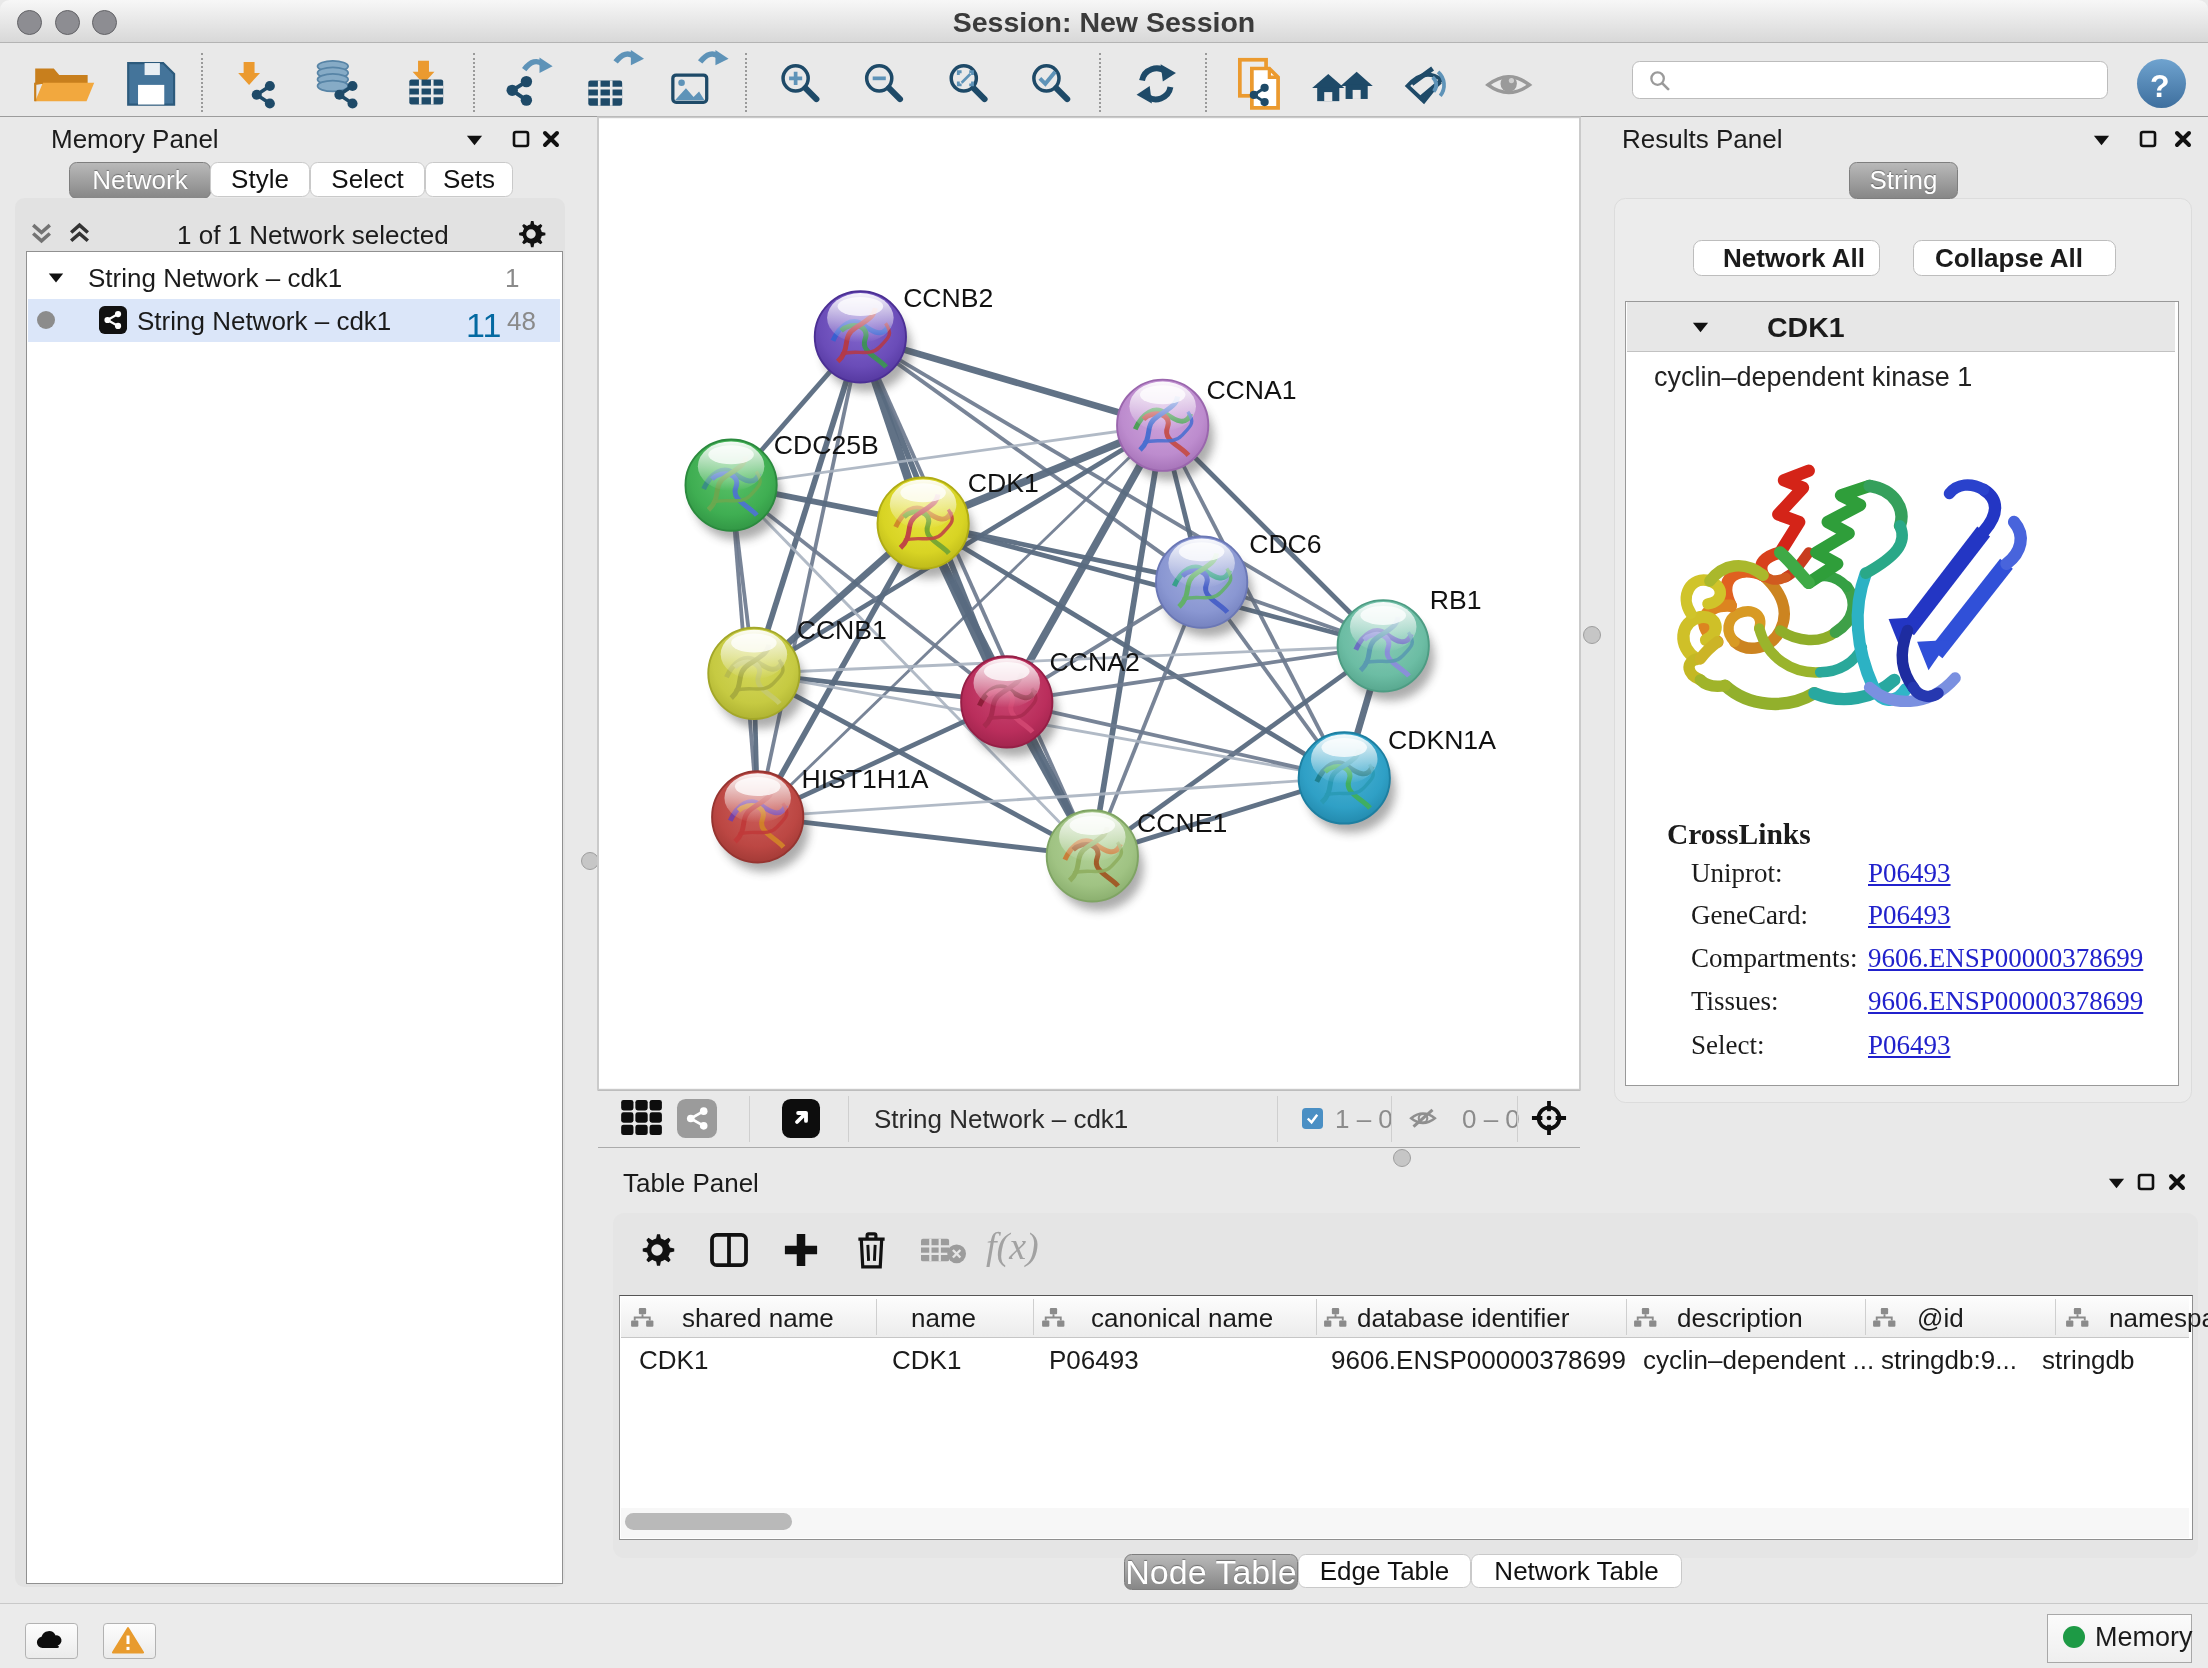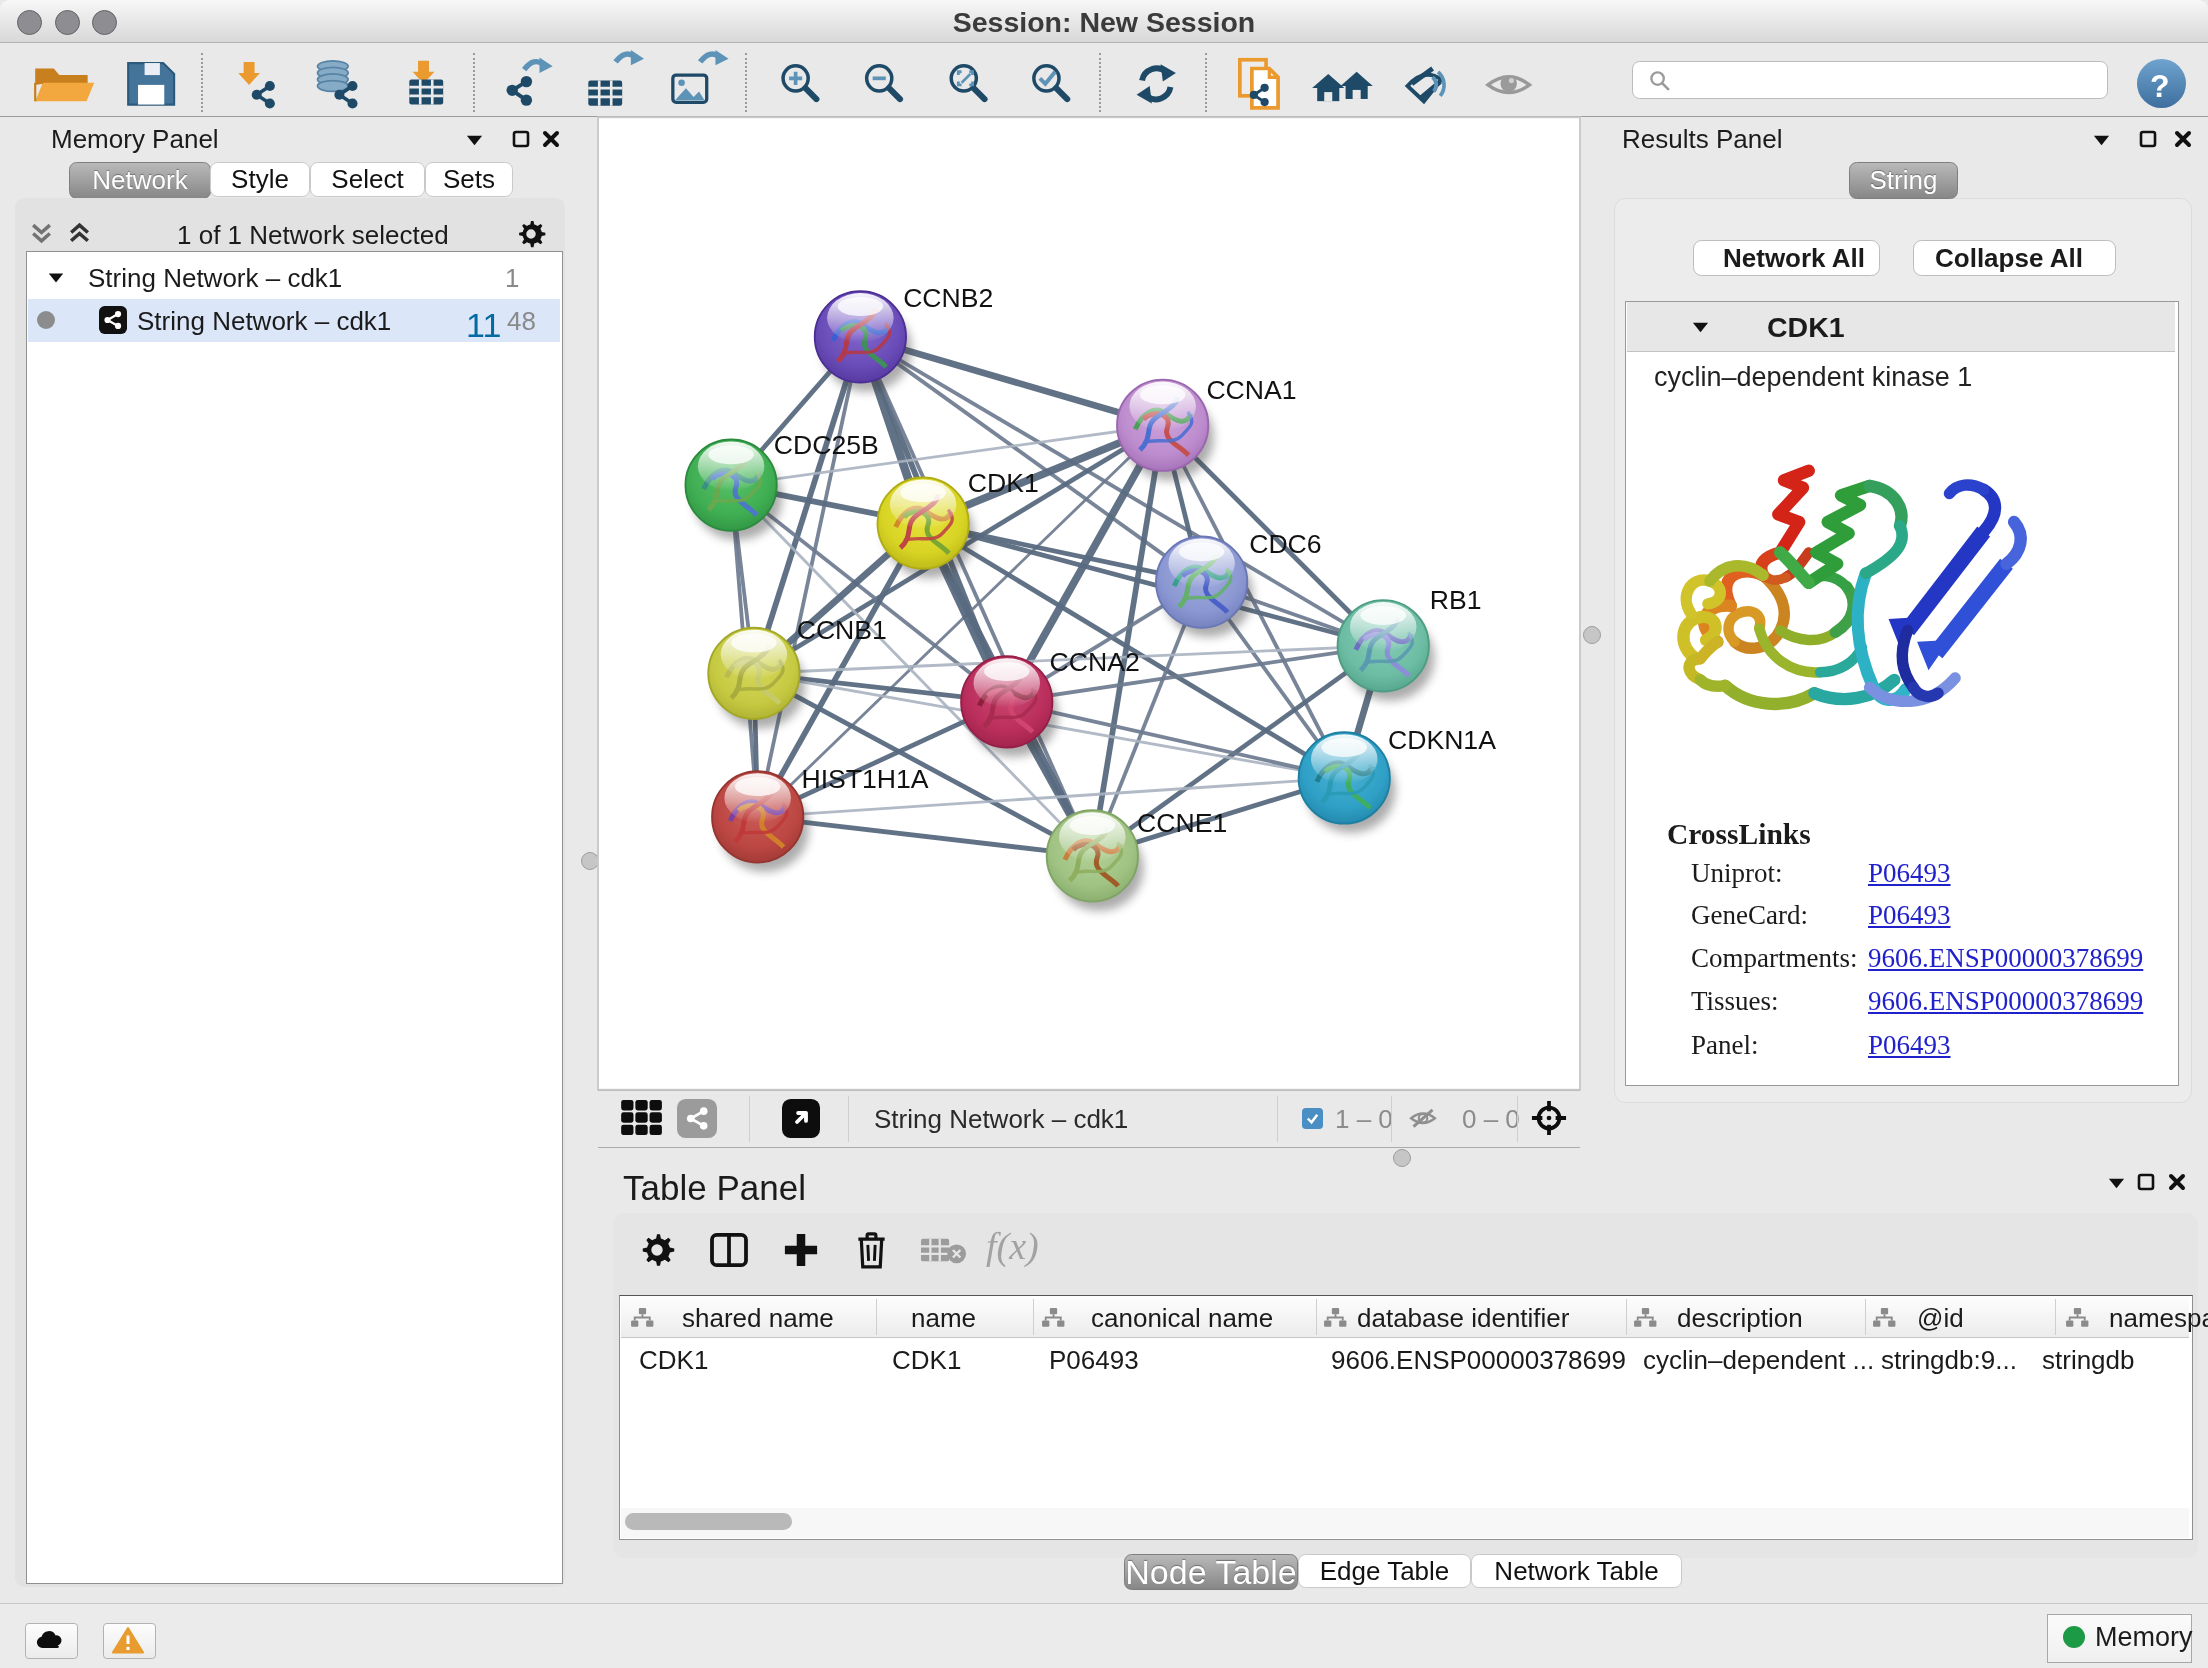--- a/index.html
+++ b/index.html
@@ -581,29 +581,29 @@
     <path d="M332,30 C318,22 304,24 296,34" fill="none" stroke="#2a42cc" stroke-width="12" stroke-linejoin="round" stroke-linecap="round"></path>
     <path d="M302,228 C274,260 234,258 212,238" fill="none" stroke="#7a90e0" stroke-width="12" stroke-linejoin="round" stroke-linecap="round"></path>
     <path d="M252,178 C242,204 246,222 258,238" fill="none" stroke="#1e2ca0" stroke-width="12" stroke-linejoin="round" stroke-linecap="round"></path>
     <path d="M258,238 C264,248 276,250 284,244" fill="none" stroke="#2638b0" stroke-width="12" stroke-linejoin="round" stroke-linecap="round"></path>
   </svg>
 <div class="t" style="left:1667px;top:820px;font-size:29.5px;font-weight:bold;font-family:'Liberation Serif',serif">CrossLinks</div>
 <div class="t" style="left:1691px;top:860px;font-size:27px;font-family:'Liberation Serif',serif">Uniprot:</div>
 <div class="t" style="left:1691px;top:902px;font-size:27px;font-family:'Liberation Serif',serif">GeneCard:</div>
 <div class="t" style="left:1691px;top:945px;font-size:27px;font-family:'Liberation Serif',serif">Compartments:</div>
 <div class="t" style="left:1691px;top:988px;font-size:27px;font-family:'Liberation Serif',serif">Tissues:</div>
-<div class="t" style="left:1691px;top:1032px;font-size:27px;font-family:'Liberation Serif',serif">Panel:</div>
+<div class="t" style="left:1691px;top:1032px;font-size:27px;font-family:'Liberation Serif',serif">Select:</div>
 <div class="t" style="left:1868px;top:860px;font-size:27px;font-family:'Liberation Serif',serif;color:#2121cc;text-decoration:underline">P06493</div>
 <div class="t" style="left:1868px;top:902px;font-size:27px;font-family:'Liberation Serif',serif;color:#2121cc;text-decoration:underline">P06493</div>
 <div class="t" style="left:1868px;top:945px;font-size:27px;font-family:'Liberation Serif',serif;color:#2121cc;text-decoration:underline">9606.ENSP00000378699</div>
 <div class="t" style="left:1868px;top:988px;font-size:27px;font-family:'Liberation Serif',serif;color:#2121cc;text-decoration:underline">9606.ENSP00000378699</div>
 <div class="t" style="left:1868px;top:1032px;font-size:27px;font-family:'Liberation Serif',serif;color:#2121cc;text-decoration:underline">P06493</div>
 <div class="abs" style="left:1583px;top:626px;width:16px;height:16px;border-radius:50%;background:#c6c6c6;border:1px solid #9e9e9e"></div>
 
-<div class="t" style="left:623px;top:1170px;font-size:35px">Table Panel</div>
+<div class="t" style="left:623px;top:1170px;font-size:26px">Table Panel</div>
 <svg style="left:2107px;top:1174px" width="19" height="19" viewBox="0 0 20 20">
     <use href="#y-tri"></use>
   </svg>
 <svg style="left:2136px;top:1172px" width="20" height="20" viewBox="0 0 21 21">
     <use href="#y-sq"></use>
   </svg>
 <svg style="left:2167px;top:1172px" width="20" height="20" viewBox="0 0 21 21">
     <use href="#y-x"></use>
   </svg>
 <div class="abs" style="left:613px;top:1213px;width:1585px;height:345px;background:#e5e5e5;border-radius:11.4px"></div>

